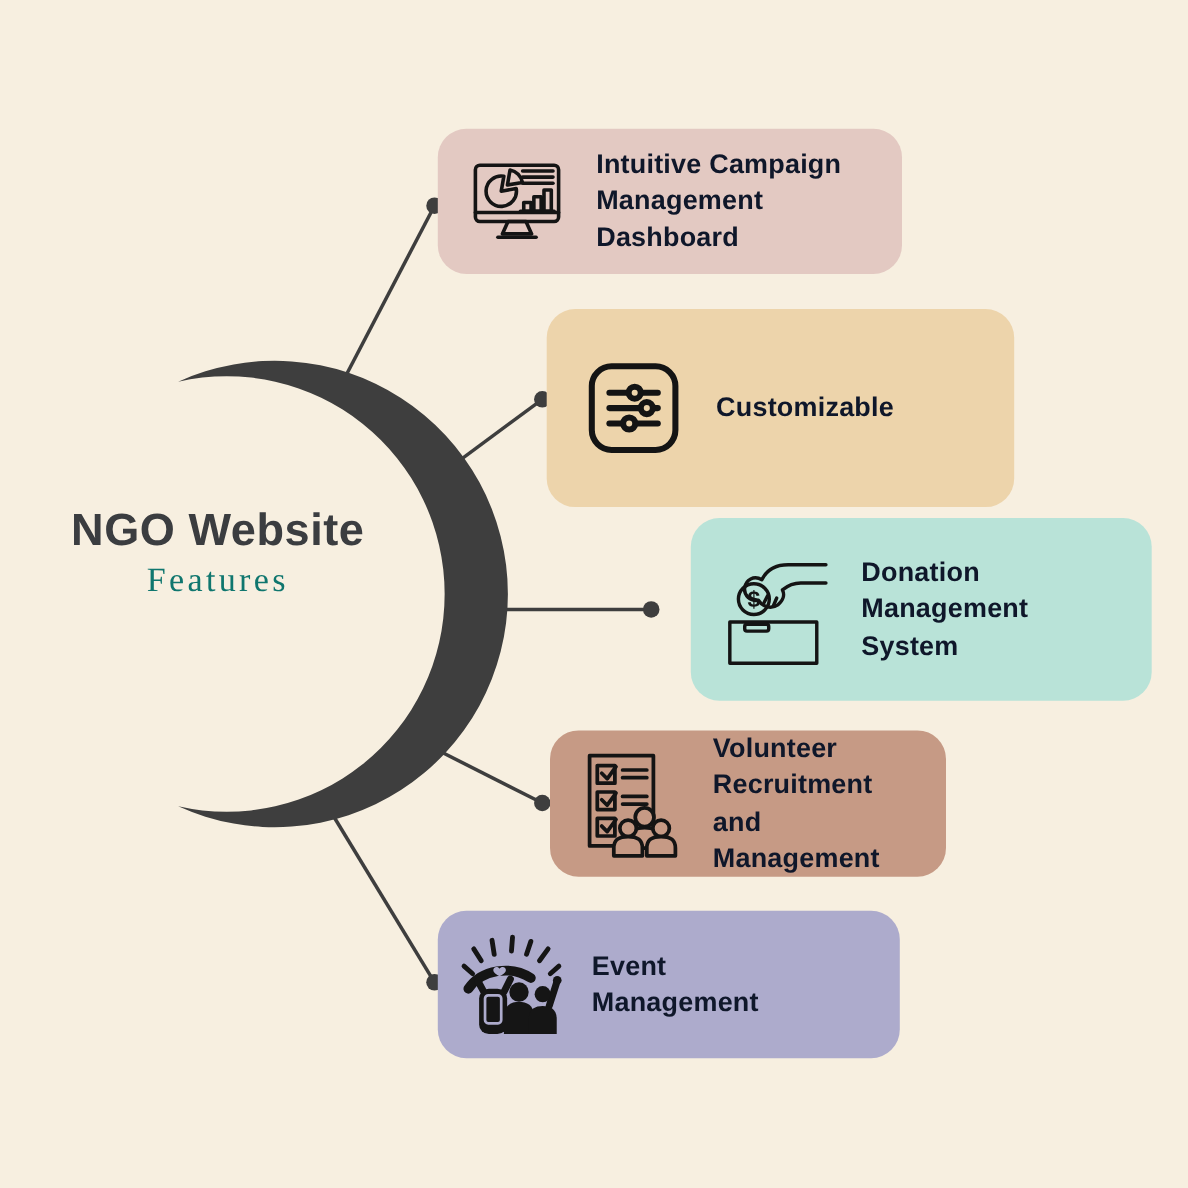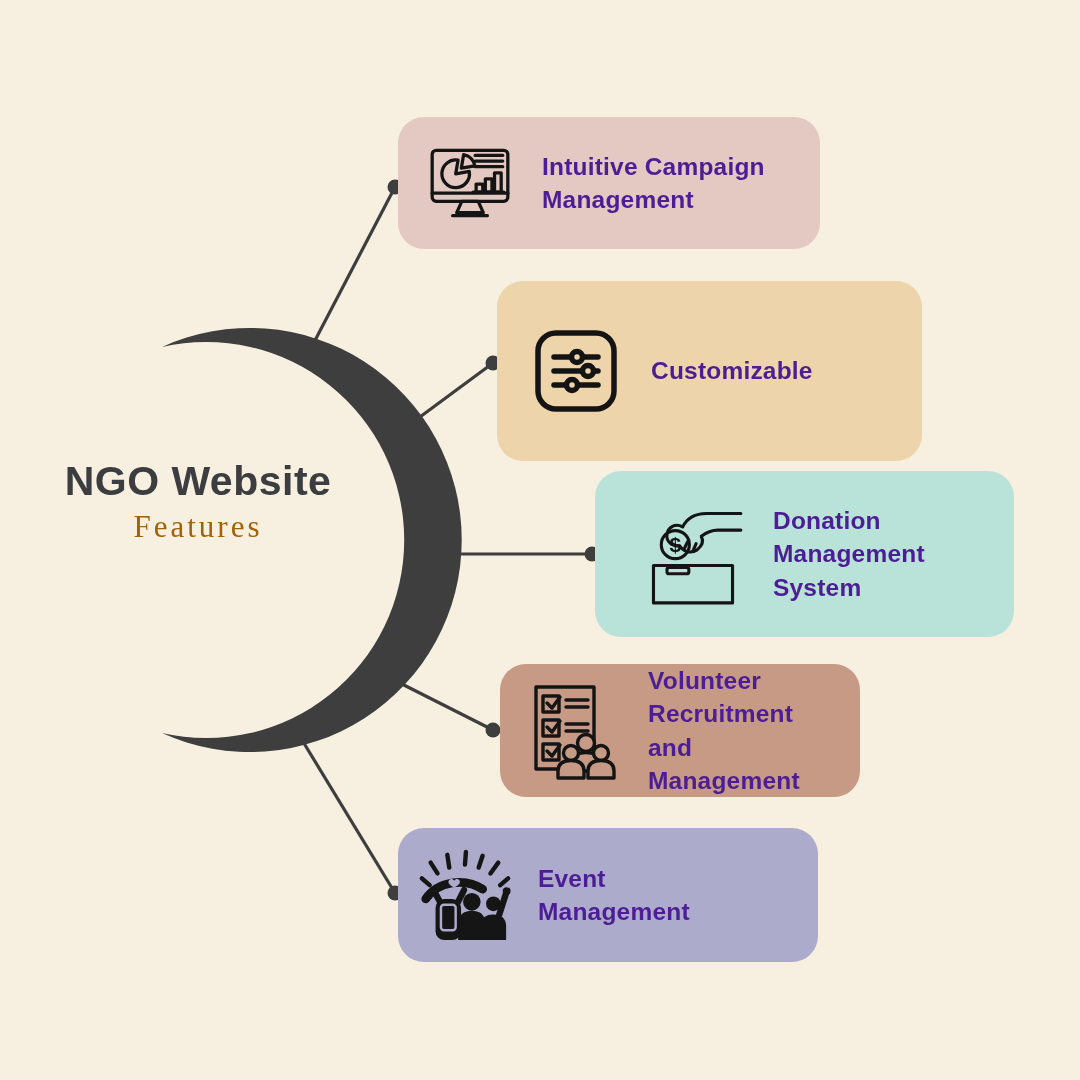--- a/index.html
+++ b/index.html
@@ -13,35 +13,35 @@
   .backdrop{position:absolute;left:0;top:0;width:1080px;height:1080px;}
   .title-block{
     position:absolute;left:26px;top:459px;width:344px;
     text-align:center;color:#3b3d40;
   }
   .title-main{
     font-size:41px;font-weight:700;letter-spacing:.5px;line-height:1.1;
     font-family:"Liberation Sans",sans-serif;
   }
   .title-sub{
-    margin-top:5px;font-size:31px;letter-spacing:3px;font-weight:400;color:#a16207;
+    margin-top:5px;font-size:31px;letter-spacing:3px;font-weight:400;color:#0f766e;
     font-family:"Liberation Serif",serif;
   }
   .card{
     position:absolute;
     background:var(--card-color,#ddd);
     border-radius:26px;
     display:flex;align-items:center;
     box-sizing:border-box;
     padding:0 24px 0 26px;
     gap:26px;
   }
   .icon-box{flex:0 0 auto;display:flex;align-items:center;justify-content:center;}
   .card-text{
-    font-weight:700;font-size:24.5px;line-height:1.35;color:#4c1d95;
+    font-weight:700;font-size:24.5px;line-height:1.35;color:#0f172a;
     letter-spacing:.2px;
   }
   .card-text span{display:block;}
   svg{display:block;}
 </style>
 </head>
 <body>
 
 <div class="canvas" style="--bg: #f7efe0;">
 
@@ -82,41 +82,42 @@
         <line x1="50" y1="29" x2="77" y2="29"></line>
         <rect x="51" y="46" width="6.5" height="8"></rect>
         <rect x="60" y="41" width="6.5" height="13"></rect>
         <rect x="69" y="35" width="6.5" height="19"></rect>
         <line x1="48" y1="54" x2="78" y2="54"></line>
       </svg>
     </div>
     <div class="card-text">
       <span>Intuitive Campaign</span>
       <span>Management</span>
+      <span>Dashboard</span>
     </div>
   </div>
 
   <div class="card" style="left: 497px; top: 281px; width: 425px; height: 180px; gap: 30px; padding-left: 34px; --card-color: #edd4ab;">
     <div class="icon-box">
       <svg width="90" height="90" viewBox="0 0 90 90" fill="none" stroke="#141414" stroke-width="5.5" stroke-linecap="round">
         <rect x="7" y="7" width="76" height="76" rx="18"></rect>
         <line x1="23" y1="31" x2="67" y2="31"></line>
         <circle cx="46" cy="31" r="5.5" fill="var(--card-color)"></circle>
         <line x1="23" y1="45" x2="67" y2="45"></line>
         <circle cx="57" cy="45" r="5.5" fill="var(--card-color)"></circle>
         <line x1="23" y1="59" x2="67" y2="59"></line>
         <circle cx="41" cy="59" r="5.5" fill="var(--card-color)"></circle>
       </svg>
     </div>
     <div class="card-text">
       <span>Customizable</span>
     </div>
   </div>
 
-  <div class="card" style="left: 595px; top: 471px; width: 419px; height: 166px; gap: 28px; padding-left: 46px; --card-color: #b9e3d8;">
+  <div class="card" style="left: 628px; top: 471px; width: 419px; height: 166px; gap: 28px; padding-left: 23px; --card-color: #b9e3d8;">
     <div class="icon-box">
       <svg width="104" height="104" viewBox="0 0 100 100" fill="none" stroke="#141414" stroke-width="3" stroke-linejoin="round" stroke-linecap="round">
         <rect x="12" y="61" width="76" height="36"></rect>
         <rect x="25" y="63" width="21" height="6" rx="2" fill="var(--card-color)"></rect>
         <circle cx="33" cy="41" r="13.5"></circle>
         <text x="33" y="48" text-anchor="middle" font-size="20" font-weight="700" fill="#141414" stroke="none" font-family="Liberation Sans, sans-serif">$</text>
         <path d="M 96 11 L 63 11 C 52 11 44 16 40 24 C 33 20 26 24 25 31 C 24 38 30 43 37 42 C 41 48 48 50 54 46 C 59 42 60 37 58 33 C 63 29 68 27 74 27 L 96 27"></path>
         <path d="M 42 44 L 45 38"></path>
         <path d="M 50 47 L 53 40"></path>
       </svg>

